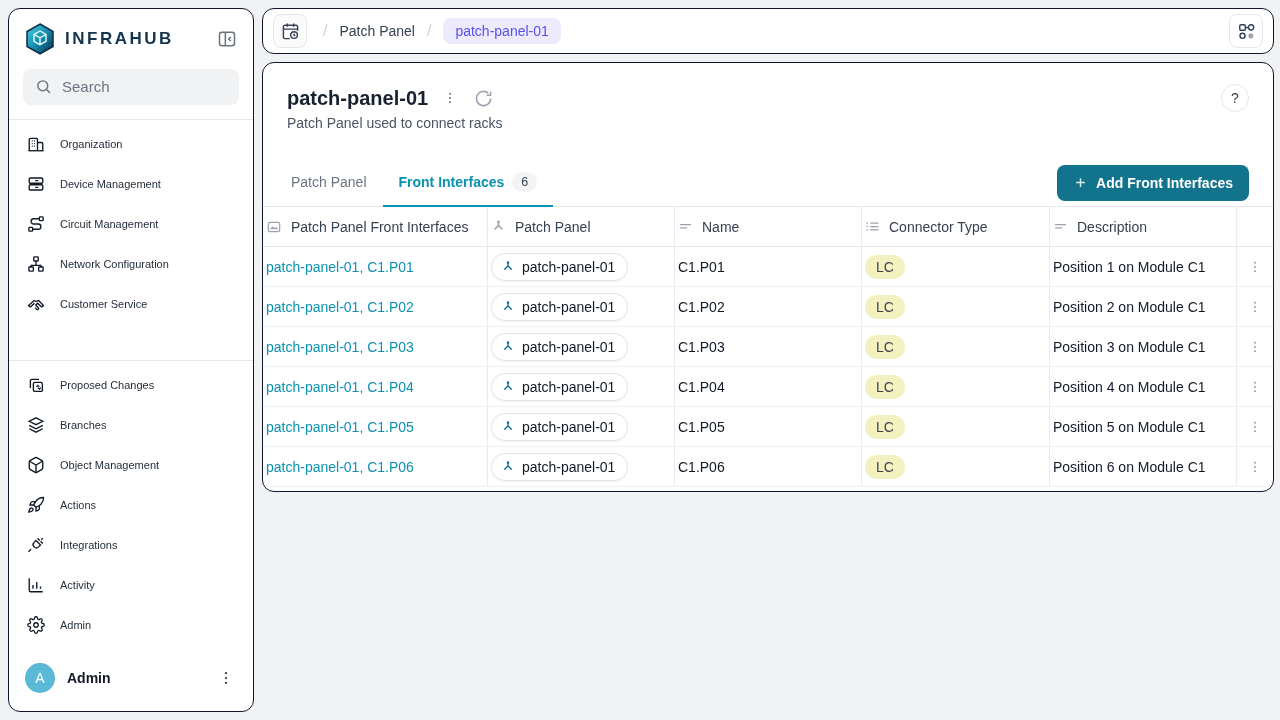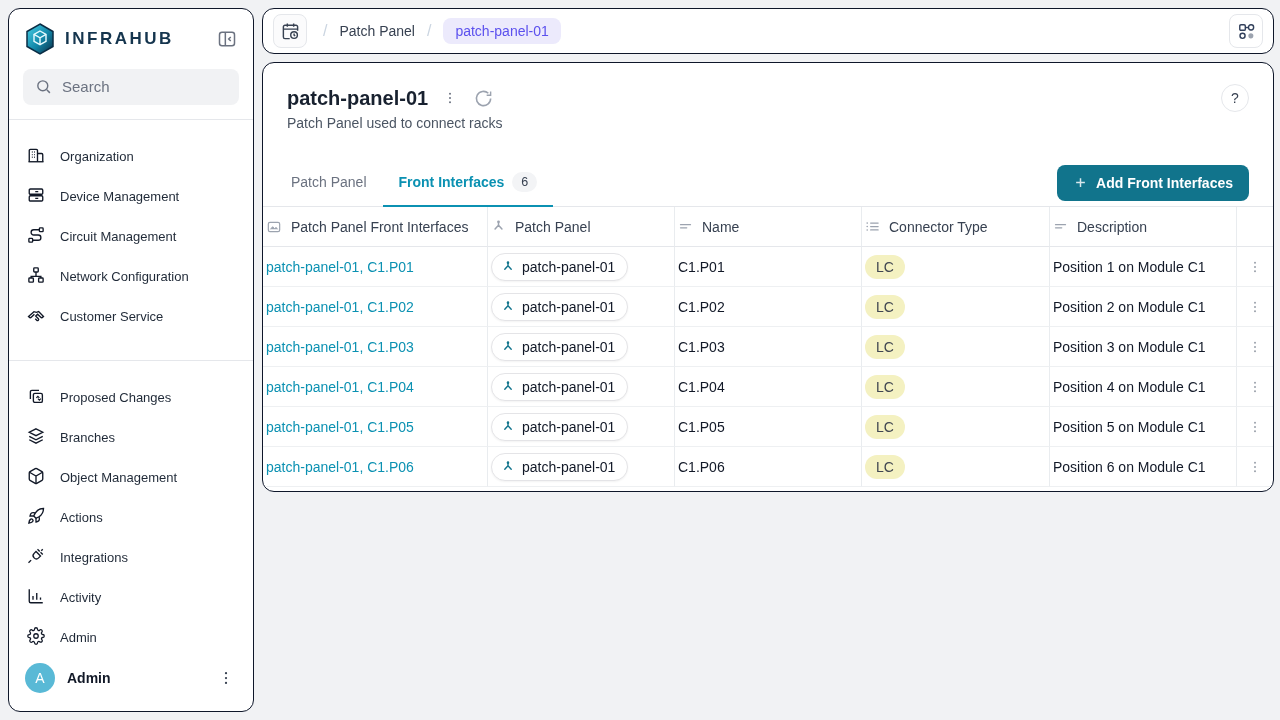--- a/index.html
+++ b/index.html
@@ -21,22 +21,22 @@
   .collapse-btn { color:#6b7280; background:none; border:none; cursor:pointer; display:flex; padding:2px; }
   .search-box { margin:2px 14px 14px; height:36px; background:#f1f2f4; border-radius:8px;
     display:flex; align-items:center; gap:10px; padding:0 12px; color:#6b7280; }
   .search-box input { border:none; background:transparent; outline:none; flex:1; font-size:15px;
     font-family:"Liberation Sans", sans-serif; color:#701a75; }
   .search-box input::placeholder { color:#6b7280; }
   .kbd-hint { font-size:13px; color:#6b7280; }
   .side-divider { border:none; border-top:1px solid #e5e7eb; }
   .menu { padding:4px 8px; }
   .menu-top { height:242px; overflow:hidden; }
-  .menu-item { display:flex; align-items:flex-end; gap:15px; height:40px; padding:0 8px 0 10px;
-    border-radius:8px; font-weight:500; color:#1f2937; cursor:pointer; font-size:13px; }
+  .menu-item { display:flex; align-items:center; gap:15px; height:40px; padding:0 8px 0 10px;
+    border-radius:8px; font-weight:500; color:#1f2937; cursor:pointer; font-size:11px; }
   .menu-item svg { color:#111827; flex:0 0 auto; }
   .user-row { margin-top:auto; display:flex; align-items:center; gap:12px; padding:14px 14px 18px 16px; }
   .avatar { width:30px; height:30px; border-radius:50%; background:#59b9d6; color:#fff;
     display:flex; align-items:center; justify-content:center; font-size:14px; }
   .user-name { font-weight:700; flex:1; color:#111827; }
   .kebab-btn { background:none; border:none; color:#374151; cursor:pointer; display:flex; padding:4px; }
 
   
   .topbar { left:262px; top:8px; right:6px; height:46px; display:flex; align-items:center; padding:0 10px; gap:10px; }
   .icon-btn { width:34px; height:34px; border:1px solid #e5e7eb; border-radius:8px; background:#fbfbfc;

